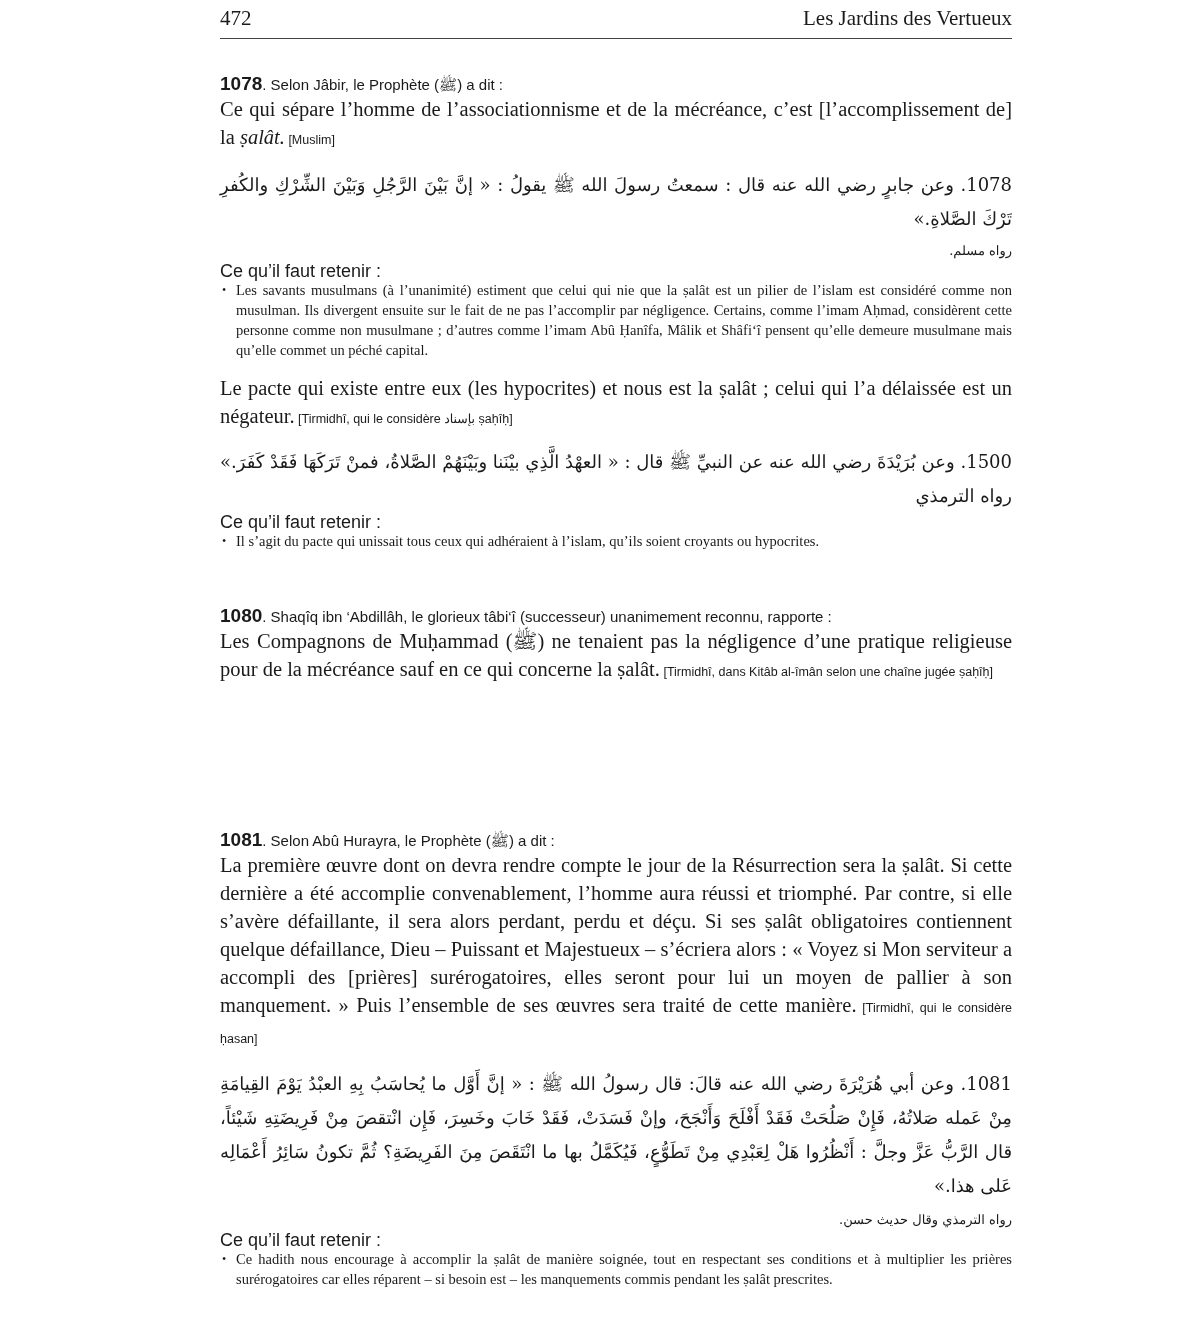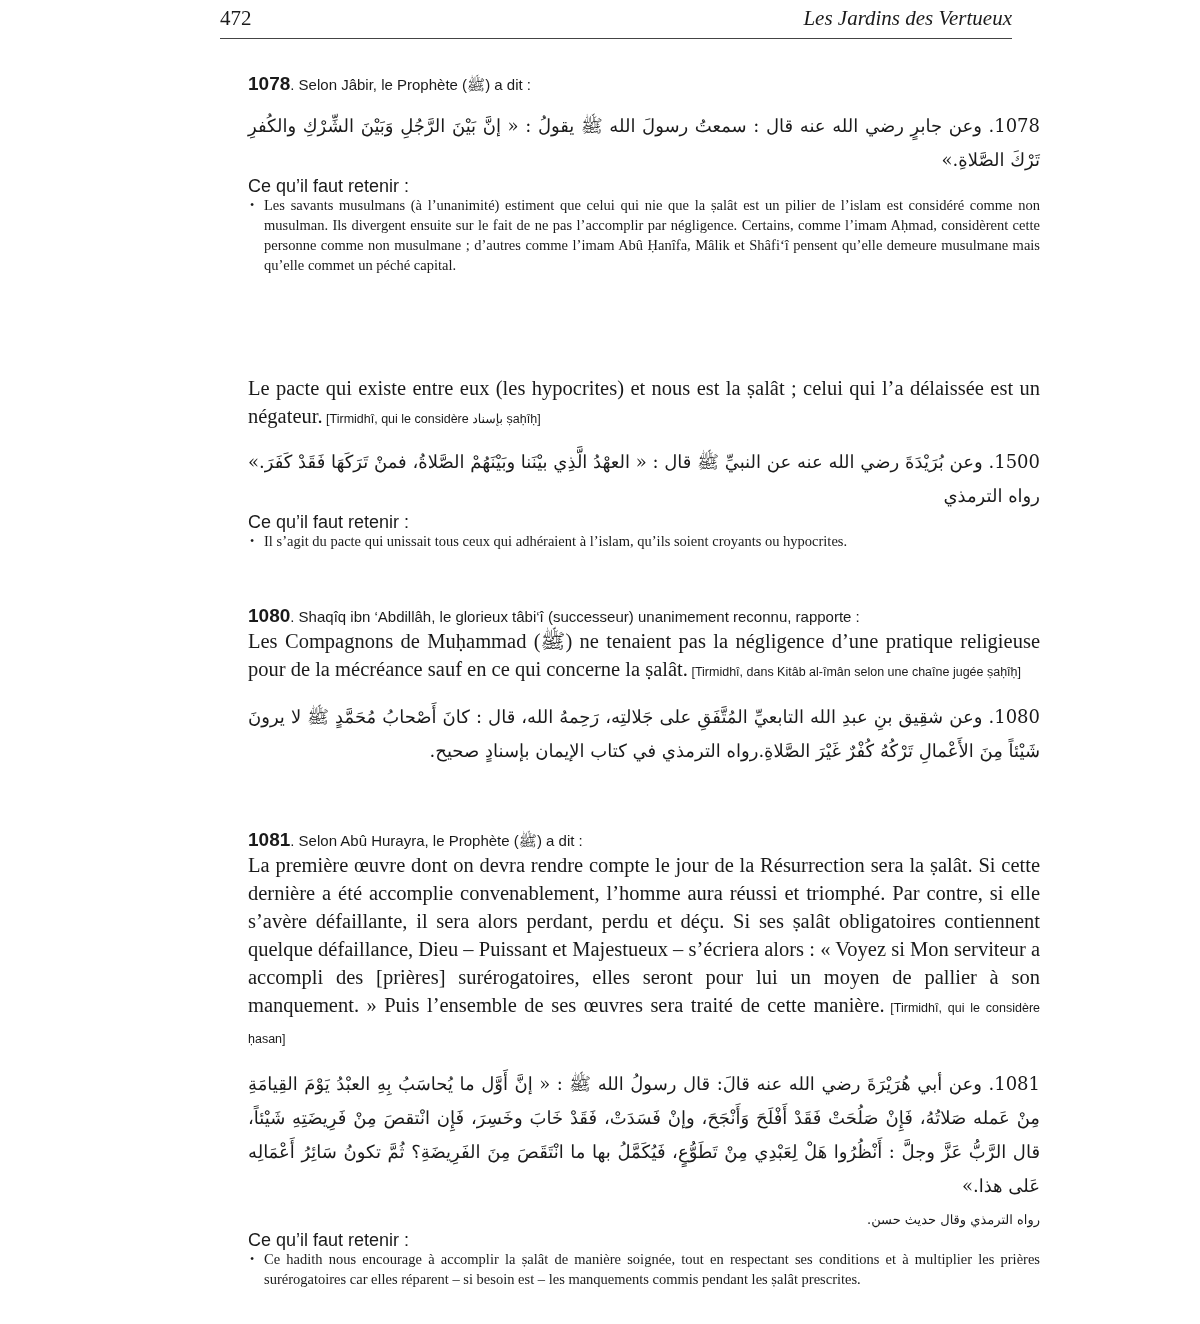--- a/index.html
+++ b/index.html
@@ -1,21 +1,21 @@
 <!DOCTYPE html>
 <html><head>
 <meta charset="utf-8">
 <style>
   html, body { margin: 0; padding: 0; background: #ffffff; }
   body { width: 1200px; height: 1324px; position: relative; overflow: hidden; color: #1a1a1a; }
   .page { position: absolute; left: 220px; top: 0; width: 792px; }
   .header { position: relative; height: 38px; border-bottom: 1.5px solid #444; text-align: right; }
   .page-num { position: absolute; left: 0; top: 6px; font-family: "Liberation Serif", serif; font-size: 21px; }
-  .running-title { position: absolute; right: 0; top: 6px; font-family: "Liberation Serif", serif; font-style: italic; font-size: 21px; }
-  .entry { position: absolute; left: 0; width: 792px; margin-left: 28px; }
+  .running-title { position: absolute; right: 0; top: 6px; font-family: "Liberation Serif", serif; font-size: 21px; }
+  .entry { position: absolute; left: 0; width: 792px; }
   .intro { font-family: "Liberation Sans", sans-serif; font-size: 15px; line-height: 20px; }
   .intro .num { font-weight: bold; font-size: 19px; }
   .fr { font-family: "Liberation Serif", serif; font-size: 20.5px; line-height: 28px; text-align: justify; }
   .src { font-family: "Liberation Sans", sans-serif; font-size: 12.5px; }
   .ar { font-family: "DejaVu Serif", serif; font-size: 18px; line-height: 34px; direction: rtl; text-align: justify; }
   .ar-note { font-family: "DejaVu Serif", serif; font-size: 13px; direction: rtl; text-align: right; line-height: 22px; }
   .retain-h { font-family: "Liberation Sans", sans-serif; font-size: 18px; line-height: 18px; }
   .retain { font-family: "Liberation Serif", serif; font-size: 14.5px; line-height: 20px; padding-left: 16px; position: relative; text-align: justify; }
   .retain .bullet { position: absolute; left: 2px; top: 0; font-size: 12px; }
   i { font-style: italic; }
@@ -24,36 +24,37 @@
 <body>
 
 <div class="page">
   <div class="header">
     <span class="page-num">472</span>
     <span class="running-title">Les Jardins des Vertueux</span>
   </div>
 
   <div class="entry" style="top:74px">
     <div class="intro"><span class="num">1078</span><span>. Selon Jâbir, le Prophète (ﷺ) a dit :</span></div>
+    <div class="fr"><span>Ce qui sépare l’homme de l’associationnisme et de la mécréance, c’est [l’accomplissement de] la </span><i>ṣalât.</i><span class="src"> [Muslim]</span></div>
     <div class="ar" style="margin-top:14px">1078. وعن جابرٍ رضي الله عنه قال : سمعتُ رسولَ الله ﷺ يقولُ : « إنَّ بَيْنَ الرَّجُلِ وَبَيْنَ الشِّرْكِ والكُفرِ تَرْكَ الصَّلاةِ.»</div>
+    <div class="ar-note" style="margin-top:4px">رواه مسلم.</div>
     <div class="retain-h">Ce qu’il faut retenir :</div>
     <div class="retain"><span class="bullet">•</span><span>Les savants musulmans (à l’unanimité) estiment que celui qui nie que la ṣalât est un pilier de l’islam est considéré comme non musulman. Ils divergent ensuite sur le fait de ne pas l’accomplir par négligence. Certains, comme l’imam Aḥmad, considèrent cette personne comme non musulmane ; d’autres comme l’imam Abû Ḥanîfa, Mâlik et Shâfi‘î pensent qu’elle demeure musulmane mais qu’elle commet un péché capital.</span></div>
   </div>
 
   <div class="entry" style="top:374px">
     <div class="fr"><span>Le pacte qui existe entre eux (les hypocrites) et nous est la ṣalât ; celui qui l’a délaissée est un négateur.</span><span class="src"> [Tirmidhî, qui le considère بإسناد ṣaḥîḥ]</span></div>
     <div class="ar" style="margin-top:12px">1500. وعن بُرَيْدَةَ رضي الله عنه عن النبيِّ ﷺ قال : « العهْدُ الَّذِي بيْنَنا وبَيْنَهُمْ الصَّلاةُ، فمنْ تَرَكَهَا فَقَدْ كَفَرَ.» رواه الترمذي</div>
     <div class="retain-h">Ce qu’il faut retenir :</div>
     <div class="retain"><span class="bullet">•</span><span>Il s’agit du pacte qui unissait tous ceux qui adhéraient à l’islam, qu’ils soient croyants ou hypocrites.</span></div>
   </div>
 
   <div class="entry" style="top:606px">
     <div class="intro"><span class="num">1080</span><span>. Shaqîq ibn ‘Abdillâh, le glorieux tâbi‘î (successeur) unanimement reconnu, rapporte :</span></div>
     <div class="fr"><span>Les Compagnons de Muḥammad (ﷺ) ne tenaient pas la négligence d’une pratique religieuse pour de la mécréance sauf en ce qui concerne la ṣalât.</span><span class="src"> [Tirmidhî, dans Kitâb al-îmân selon une chaîne jugée ṣaḥîḥ]</span></div>
-    <div class="ar" style="margin-top:14px">1080. وعن شقِيق بنِ عبدِ الله التابعيِّ المُتَّفَقِ على جَلالتِه، رَحِمهُ الله، قال : كانَ أَصْحابُ مُحَمَّدٍ ﷺ لا يرونَ شَيْئاً مِنَ الأَعْمالِ تَرْكُهُ كُفْرٌ غَيْرَ الصَّلاةِ.رواه الترمذي في كتاب الإيمان بإسنادٍ صحيح.</div>
   </div>
 
   <div class="entry" style="top:830px">
     <div class="intro"><span class="num">1081</span><span>. Selon Abû Hurayra, le Prophète (ﷺ) a dit :</span></div>
     <div class="fr"><span>La première œuvre dont on devra rendre compte le jour de la Résurrection sera la ṣalât. Si cette dernière a été accomplie convenablement, l’homme aura réussi et triomphé. Par contre, si elle s’avère défaillante, il sera alors perdant, perdu et déçu. Si ses ṣalât obligatoires contiennent quelque défaillance, Dieu – Puissant et Majestueux – s’écriera alors : « Voyez si Mon serviteur a accompli des [prières] surérogatoires, elles seront pour lui un moyen de pallier à son manquement. » Puis l’ensemble de ses œuvres sera traité de cette manière.</span><span class="src"> [Tirmidhî, qui le considère ḥasan]</span></div>
     <div class="ar" style="margin-top:14px">1081. وعن أبي هُرَيْرَةَ رضي الله عنه قالَ: قال رسولُ الله ﷺ : « إنَّ أَوَّل ما يُحاسَبُ بِهِ العبْدُ يَوْمَ القِيامَةِ مِنْ عَمله صَلاتُهُ، فَإِنْ صَلُحَتْ فَقَدْ أَفْلَحَ وَأَنْجَحَ، وإنْ فَسَدَتْ، فَقَدْ خَابَ وخَسِرَ، فَإِن انْتقصَ مِنْ فَرِيضَتِهِ شَيْئاً، قال الرَّبُّ عَزَّ وجلَّ : أَنْظُرُوا هَلْ لِعَبْدِي مِنْ تَطَوُّعٍ، فَيُكَمَّلُ بها ما انْتَقَصَ مِنَ الفَرِيضَةِ؟ ثُمَّ تكونُ سَائِرُ أَعْمَالِه عَلى هذا.»</div>
     <div class="ar-note" style="margin-top:6px">رواه الترمذي وقال حديث حسن.</div>
     <div class="retain-h">Ce qu’il faut retenir :</div>
     <div class="retain"><span class="bullet">•</span><span>Ce hadith nous encourage à accomplir la ṣalât de manière soignée, tout en respectant ses conditions et à multiplier les prières surérogatoires car elles réparent – si besoin est – les manquements commis pendant les ṣalât prescrites.</span></div>
   </div>

